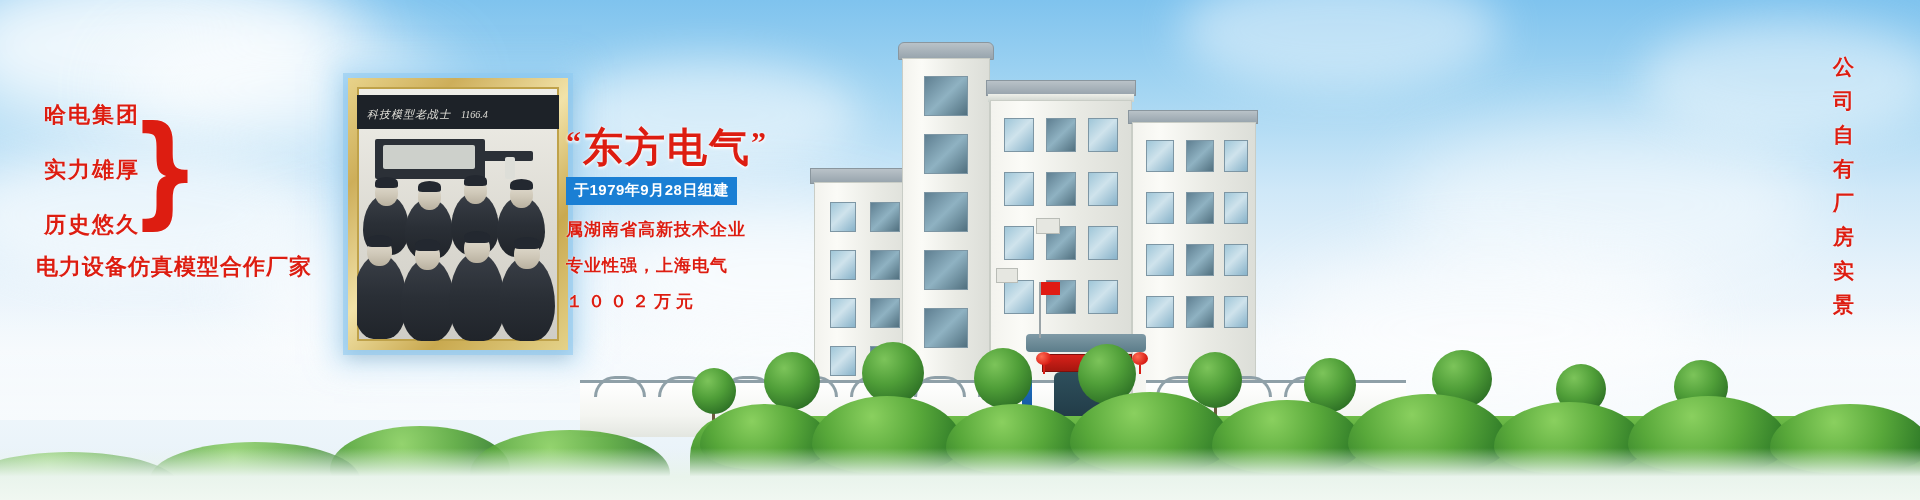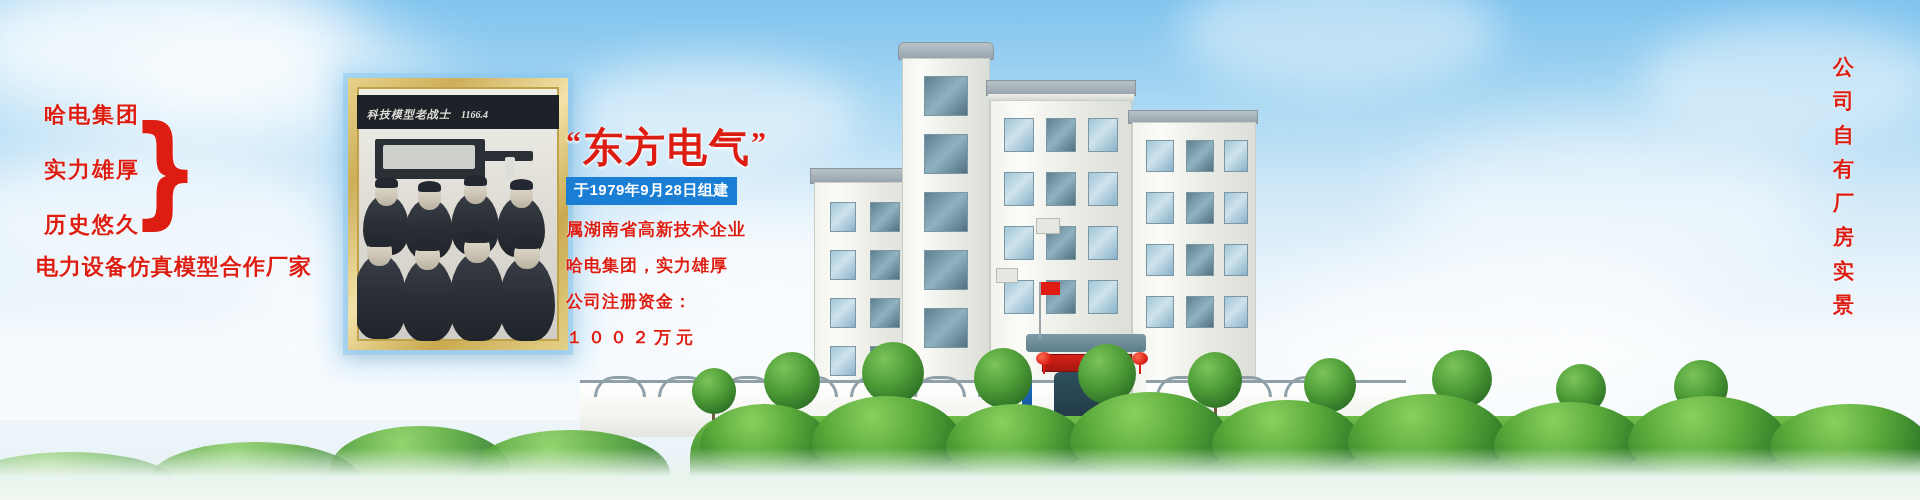--- a/index.html
+++ b/index.html
@@ -58,21 +58,21 @@
     box-shadow:0 0 0 5px rgba(140,200,240,.55),0 0 26px 14px rgba(150,205,242,.55),0 6px 16px rgba(0,0,0,.22);
   }
   #photo-inner{
     position:relative;width:100%;height:100%;overflow:hidden;
     background:linear-gradient(to bottom,#efeee8 0%,#dcdad2 55%,#cfcdc6 100%);
     box-shadow:inset 0 0 0 2px #bfa24a;
   }
   .photo-band{position:absolute;left:0;right:0;background:#1d2228;}
   #photo-caption{
     position:absolute;left:10px;top:16px;right:6px;height:22px;
-    color:#f2f0e8;font-size:11px;font-style:italic;font-weight:bold;
+    color:#f2f0e8;font-size:11px;font-style:italic;font-weight:normal;
     font-family:"Liberation Serif",serif;letter-spacing:1px;white-space:nowrap;
     display:flex;align-items:center;gap:10px;opacity:.92;
   }
   .pc-date{font-size:10px;letter-spacing:0;}
   .furniture{position:absolute;background:#2b3037;border-radius:2px;}
   .person{position:absolute;border-radius:46% 46% 38% 38%/58% 58% 42% 42%;
     background:linear-gradient(to bottom,#3a3f47 0%,#2a2f36 48%,#20242a 100%);}
   .head{position:absolute;border-radius:50% 50% 46% 46%;
     background:linear-gradient(to bottom,#e7e2d6 0%,#cfc8b8 60%,#b9b1a0 100%);}
   .hair{position:absolute;border-radius:50% 50% 20% 20%;background:#232830;}
@@ -213,22 +213,21 @@
       <div class="hair" style="left:157px;top:150px;width:26px;height:12px;"></div>
     </div>
   </div>
 
   <div id="center-copy">
     <div id="hero-quote">
       <span class="qm">“</span><span>东方电气</span><span class="qm">”</span>
     </div>
     <div id="founded-badge">于1979年9月28日组建</div>
     <div class="copy-line">属湖南省高新技术企业</div>
-    <div class="copy-line">哈电集团，实力雄厚</div>
-    <div class="copy-line">公司注册资金：</div>
+    <div class="copy-line">专业性强，上海电气</div>
     <div class="copy-line amount">１００２万元</div>
   </div>
 
   <div id="building-scene">
 
     <div class="blk roof" style="left:20px;top:126px;width:110px;height:16px;"></div>
     <div class="blk wall" style="left:24px;top:140px;width:102px;height:220px;"></div>
     <div class="win" style="left:40px;top:160px;width:26px;height:30px;"></div>
     <div class="win dark" style="left:80px;top:160px;width:30px;height:30px;"></div>
     <div class="win" style="left:40px;top:208px;width:26px;height:30px;"></div>

